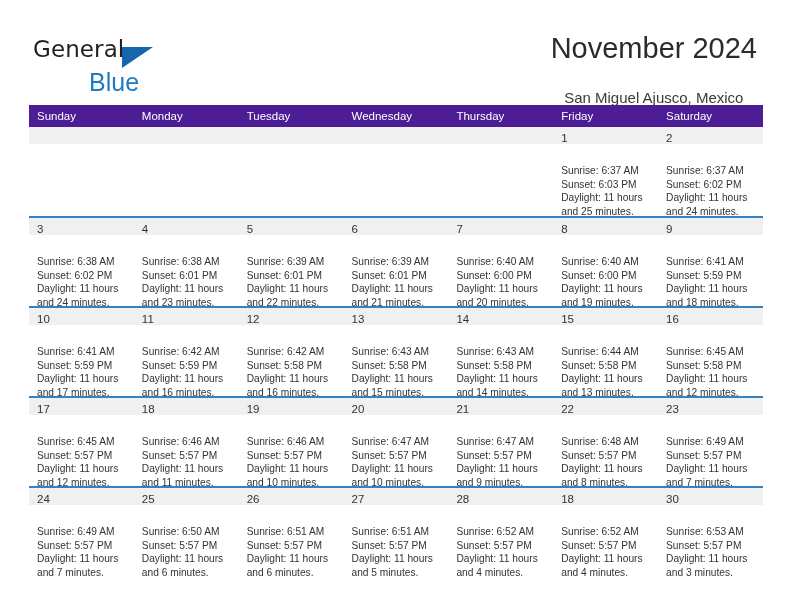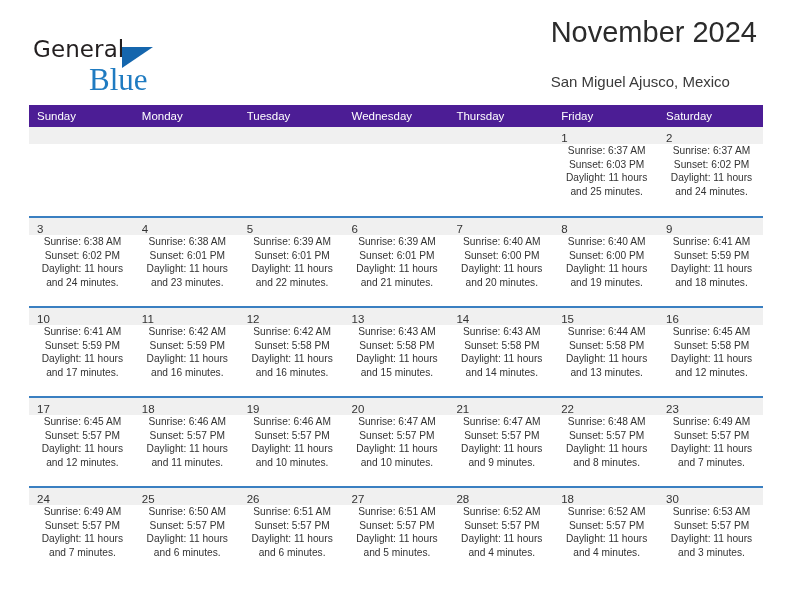--- a/index.html
+++ b/index.html
@@ -42,41 +42,41 @@
     top: 0;
     font-size: 23px;
     letter-spacing: 0.1px;
     color: #231f20;
     font-family: "DejaVu Sans", sans-serif;
     font-weight: 400;
   }
   .brand-blue {
     position: absolute;
     left: 56px;
-    top: 26px;
-    font-size: 31px;
+    top: 32px;
+    font-size: 25px;
     color: #1f7bc1;
-    font-family: Liberation Serif, serif;
+    font-family: Liberation Sans, sans-serif;
     font-weight: 400;
   }
   .brand-triangle {
     position: absolute;
     left: 89px;
     top: 11px;
     width: 0;
     height: 0;
     border-left: 31px solid #1566ad;
     border-bottom: 21px solid transparent;
   }
 
   .title-block {
     position: absolute;
     right: 35px;
-    top: 14px;
-    text-align: left;
+    top: 30px;
+    text-align: center;
   }
   .month-title {
     font-size: 29px;
     font-weight: 400;
     color: #2b2b2b;
     line-height: 36px;
     white-space: nowrap;
     font-family: "Liberation Sans", sans-serif;
   }
   .location {
@@ -136,22 +136,21 @@
     padding: 1px 0 0 8px;
     box-sizing: border-box;
   }
   .daynum {
     font-size: 11.5px;
     color: #333333;
     line-height: 14px;
     font-family: "Liberation Sans", sans-serif;
   }
   .info {
-    padding: 0 6px 0 8px;
-    text-align: center;
+    padding: 20px 6px 0 8px;
   }
   .info-line {
     font-size: 10.2px;
     line-height: 13.6px;
     color: #333333;
     white-space: nowrap;
     font-family: "Liberation Sans", sans-serif;
   }
 </style>
 </head>

